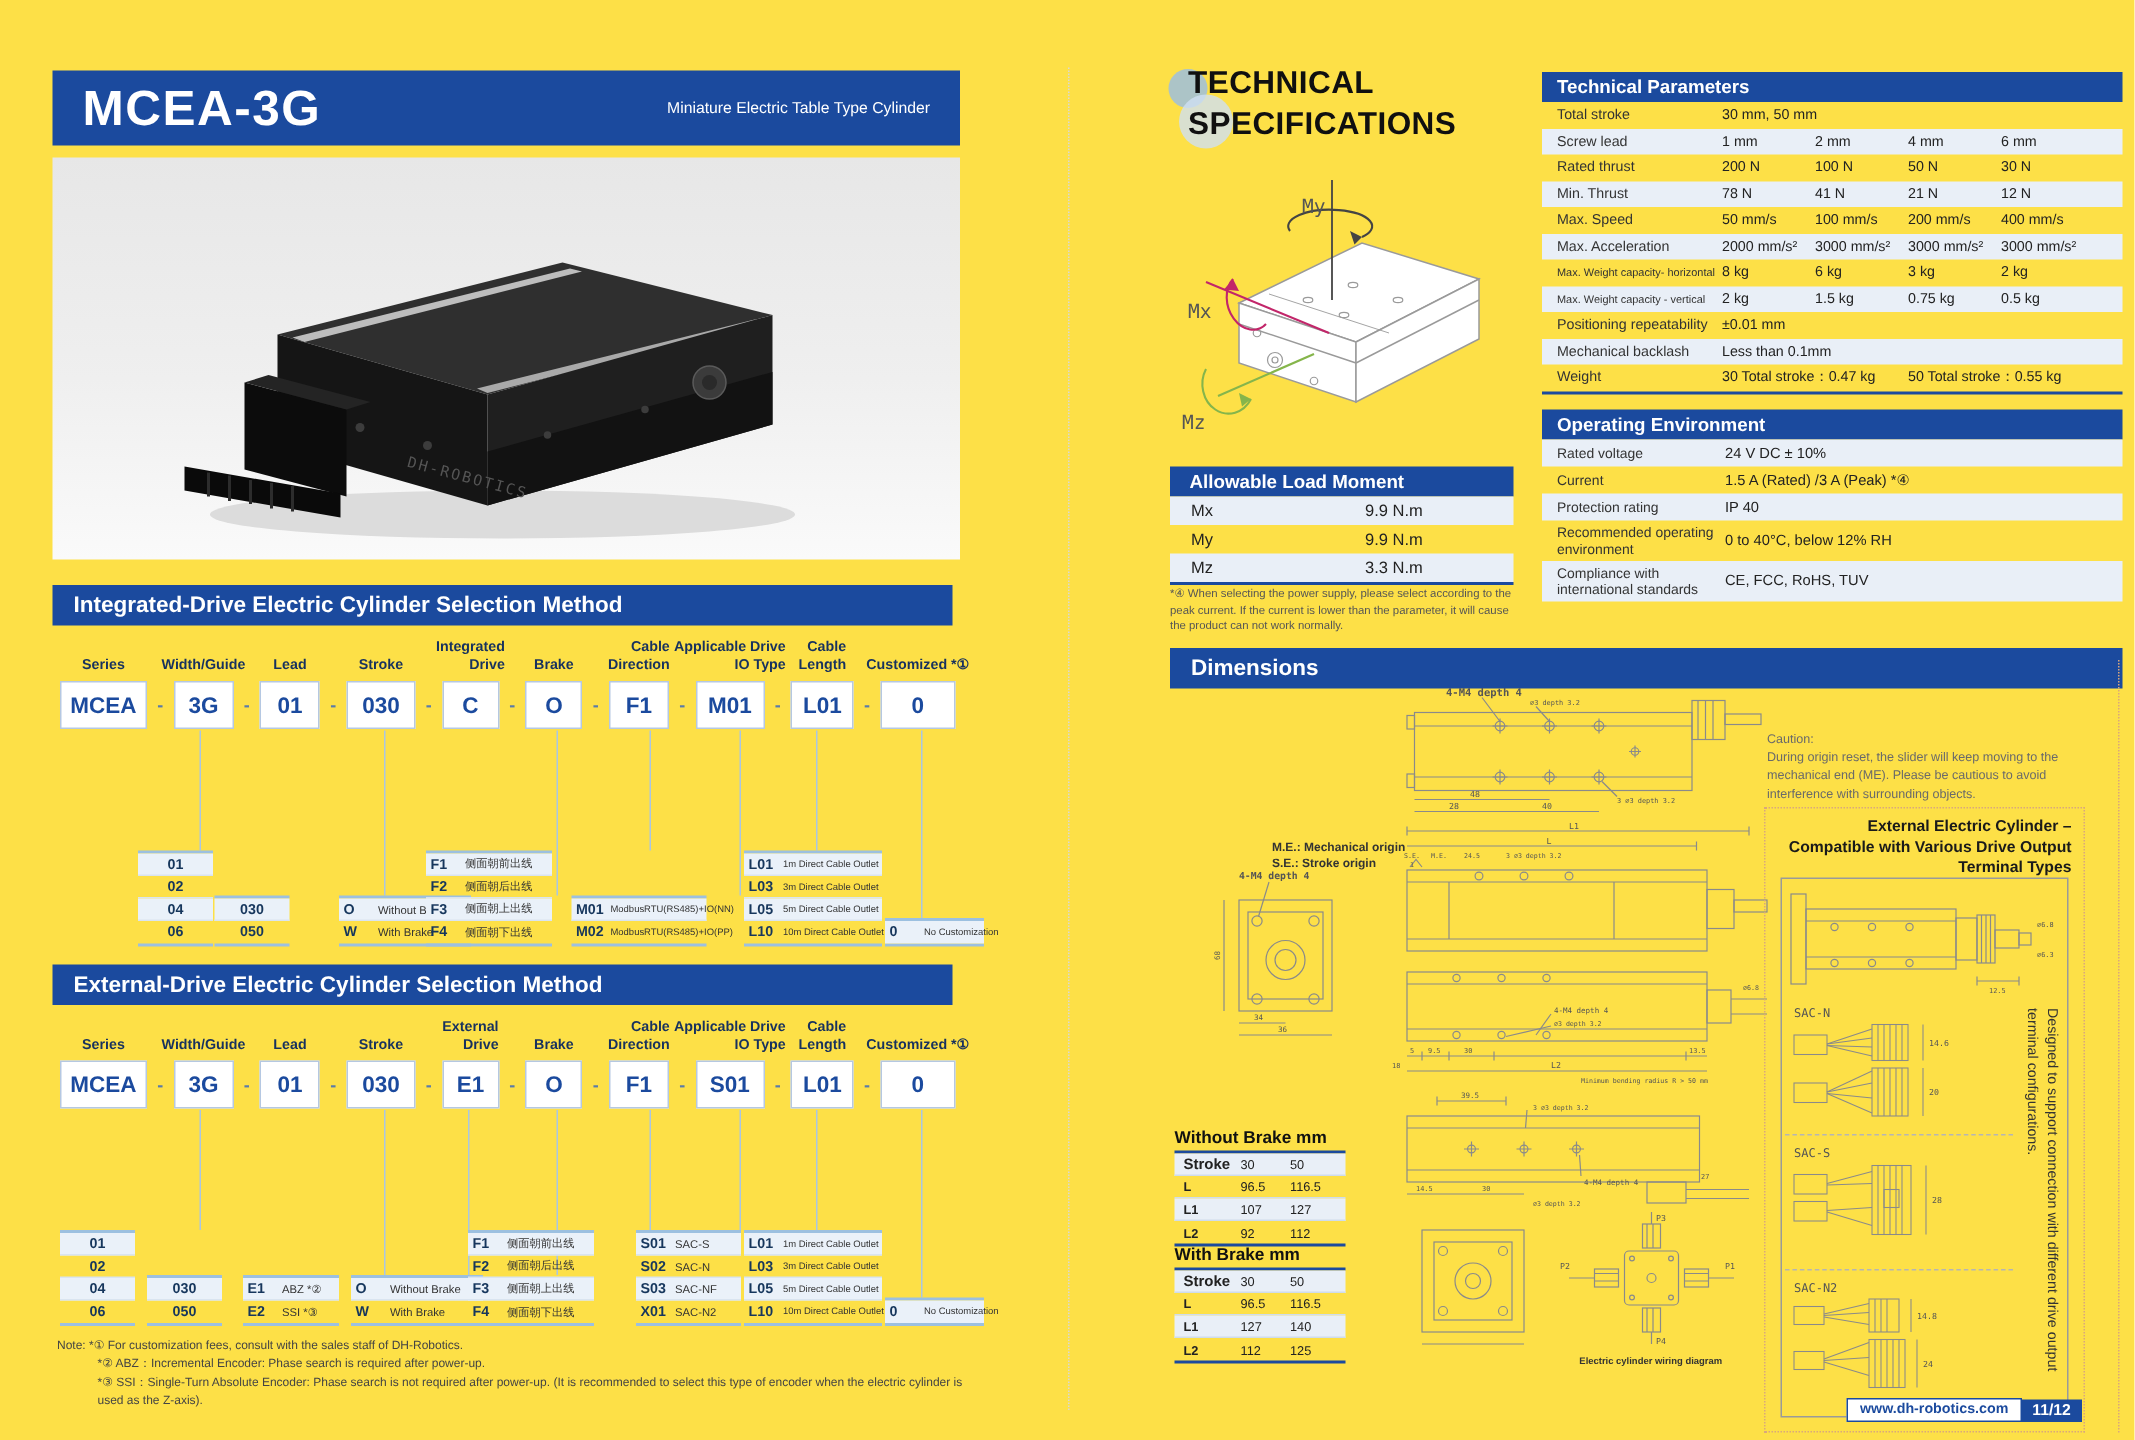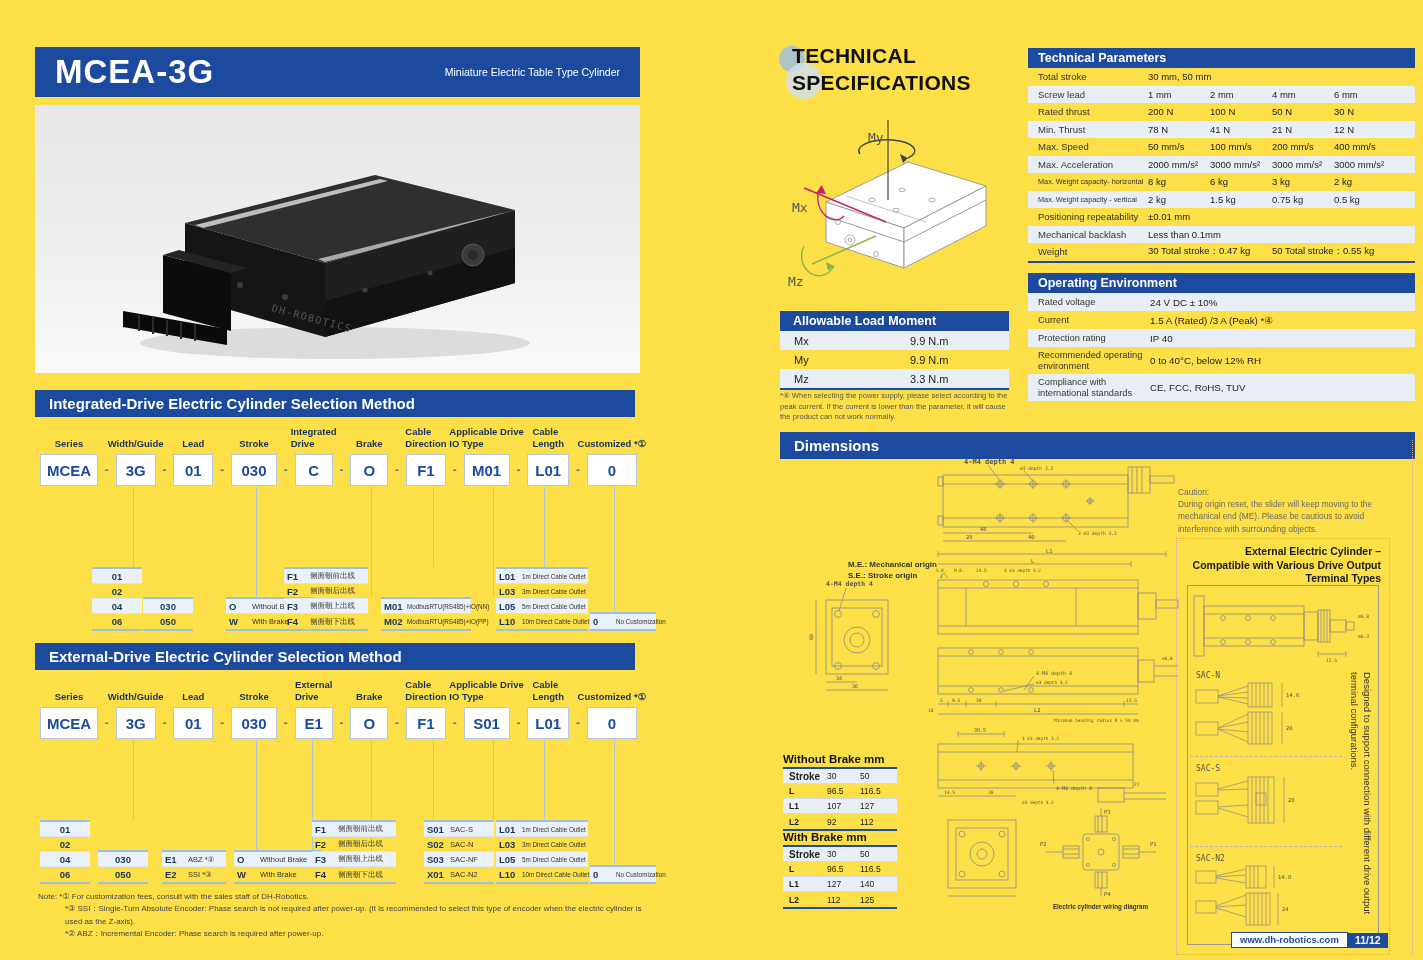--- a/index.html
+++ b/index.html
@@ -18,21 +18,21 @@
     background:linear-gradient(180deg,#e7e7e7 0%, #efefef 55%, #fafafa 100%); }
 
   .sec-header { position:absolute; left:35px; width:600px; height:27px; background:#1b4a9e;
     color:#fff; font-size:15px; font-weight:bold; display:flex; align-items:center;
     padding-left:14px; }
 
   .code-row { position:absolute; left:40px; width:597px; height:34px; display:flex;
     align-items:center; justify-content:space-between; }
   .code-col { position:relative; display:flex; justify-content:center; }
   .code-lbl { position:absolute; bottom:37px; left:50%; transform:translateX(-50%);
-    font-size:9.5px; font-weight:bold; color:#17315e; text-align:left; line-height:1.2;
+    font-size:9.5px; font-weight:bold; color:#17315e; text-align:right; line-height:1.2;
     white-space:pre-line; width:max-content; max-width:95px; }
   .code-box { height:32px; border:1px solid #b5c8e2; background:#fff; color:#1b4a9e;
     font-weight:bold; font-size:15px; display:flex; align-items:center; justify-content:center; }
   .dash { color:#5b7ba8; font-weight:bold; font-size:12px; }
   .w58{width:58px}.w40{width:40px}.w46{width:46px}.w38{width:38px}.w42{width:42px}.w50{width:50px}
 
   .vline { position:absolute; width:1px; background:#aac6e2; }
 
   .opts { position:absolute; border-top:2px solid #9cc0e0; border-bottom:2px solid #9cc0e0; }
   .o-row { display:flex; align-items:center; height:15px; padding:0 3px;
@@ -477,22 +477,22 @@
   </div>
   <div class="opts od-sm" style="left:590px;top:865px;width:66px;">
     <div class="o-row tint">
         <span class="oc">0</span>
         <span class="od">No Customization</span>
       </div>
   </div>
 
   <div class="note">
     <div>Note:  *① For customization fees, consult with the sales staff of DH-Robotics.</div>
+    <div class="n-ind">*② ABZ：Incremental Encoder: Phase search is required after power-up.</div>
     <div class="n-ind">*③ SSI：Single-Turn Absolute Encoder: Phase search is not required after power-up. (It is recommended to select this type of encoder when the electric cylinder is used as the Z-axis).</div>
-    <div class="n-ind">*② ABZ：Incremental Encoder: Phase search is required after power-up.</div>
   </div>
 
   <div class="circ" style="left:779px;top:46px;width:26px;height:26px;background:#9dbede;opacity:.85;"></div>
   <div class="circ" style="left:786px;top:63px;width:36px;height:36px;background:#cfe0ف2;background:#cfe0f2;opacity:.8;"></div>
   <div class="tech-heading">
     <div>TECHNICAL</div>
     <div>SPECIFICATIONS</div>
   </div>
 
   <svg class="drawing" style="left:786px;top:104px;" width="220" height="192" viewBox="0 0 220 192">

